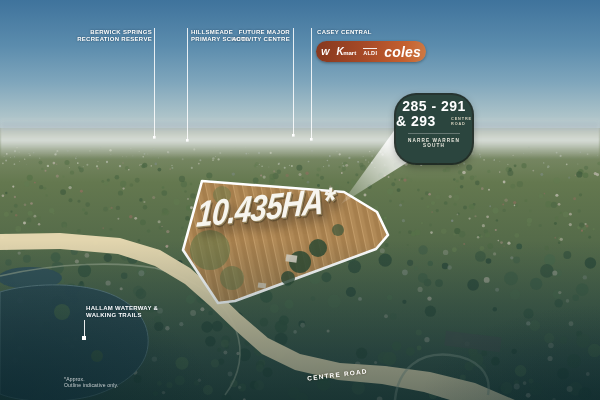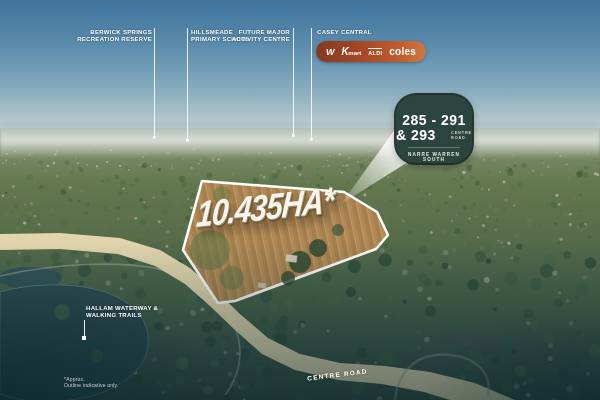--- a/index.html
+++ b/index.html
@@ -31,24 +31,24 @@
   .leader{position:absolute;width:1px;background:rgba(255,255,255,.85);}
   
   .pill{position:absolute;left:316px;top:41px;width:110px;height:21px;border-radius:11px;
     background:linear-gradient(95deg,#86381f 0%,#a74a27 45%,#c4602f 80%,#cd7a45 100%);
     display:flex;align-items:center;justify-content:center;gap:7px;
     box-shadow:0 1px 3px rgba(0,0,0,.35);color:#fff;}
   .w-mark{font-size:9px;font-weight:bold;font-style:italic;transform:scaleY(1.05);}
   .kmart{font-size:6px;font-weight:bold;}
   .kmart b{font-size:10px;font-style:italic;font-weight:bold;letter-spacing:-.5px;}
   .aldi{font-size:5.5px;font-weight:bold;letter-spacing:.3px;border-top:1px solid rgba(255,255,255,.9);padding-top:1px;}
-  .coles{font-size:10px;font-weight:bold;letter-spacing:.2px;}
+  .coles{font-size:14px;font-weight:bold;letter-spacing:.2px;font-style:italic;}
   
   .badge{position:absolute;left:396px;top:95px;width:76px;height:68px;border-radius:20px;
-    background:#2b453e;padding-top:18px;text-align:center;z-index:5;
+    background:#2b453e;padding-top:4px;text-align:center;z-index:5;
     box-shadow:0 0 0 2px rgba(28,40,34,.9),0 3px 8px rgba(0,0,0,.4);}
   .badge-line1{font-size:14px;font-weight:bold;color:#fff;letter-spacing:.5px;line-height:15px;}
   .badge-line2{display:flex;justify-content:space-between;align-items:center;gap:3px;line-height:15px;}
   .badge-amp{font-size:14px;font-weight:bold;color:#fff;letter-spacing:.5px;}
   .badge-road{font-size:3.8px;font-weight:bold;letter-spacing:.9px;color:#d8d4c0;text-align:left;line-height:4.6px;}
   .badge-divider{width:52px;height:1px;background:rgba(255,255,255,.28);margin:4px auto 3.5px;}
   .badge-suburb{font-size:4.7px;font-weight:bold;letter-spacing:1.1px;color:#eceae0;}
   
   .area-label{position:absolute;left:198px;top:194px;width:170px;z-index:4;
     font-size:30px;font-weight:bold;font-style:italic;letter-spacing:-1px;color:#f7f5ee;

